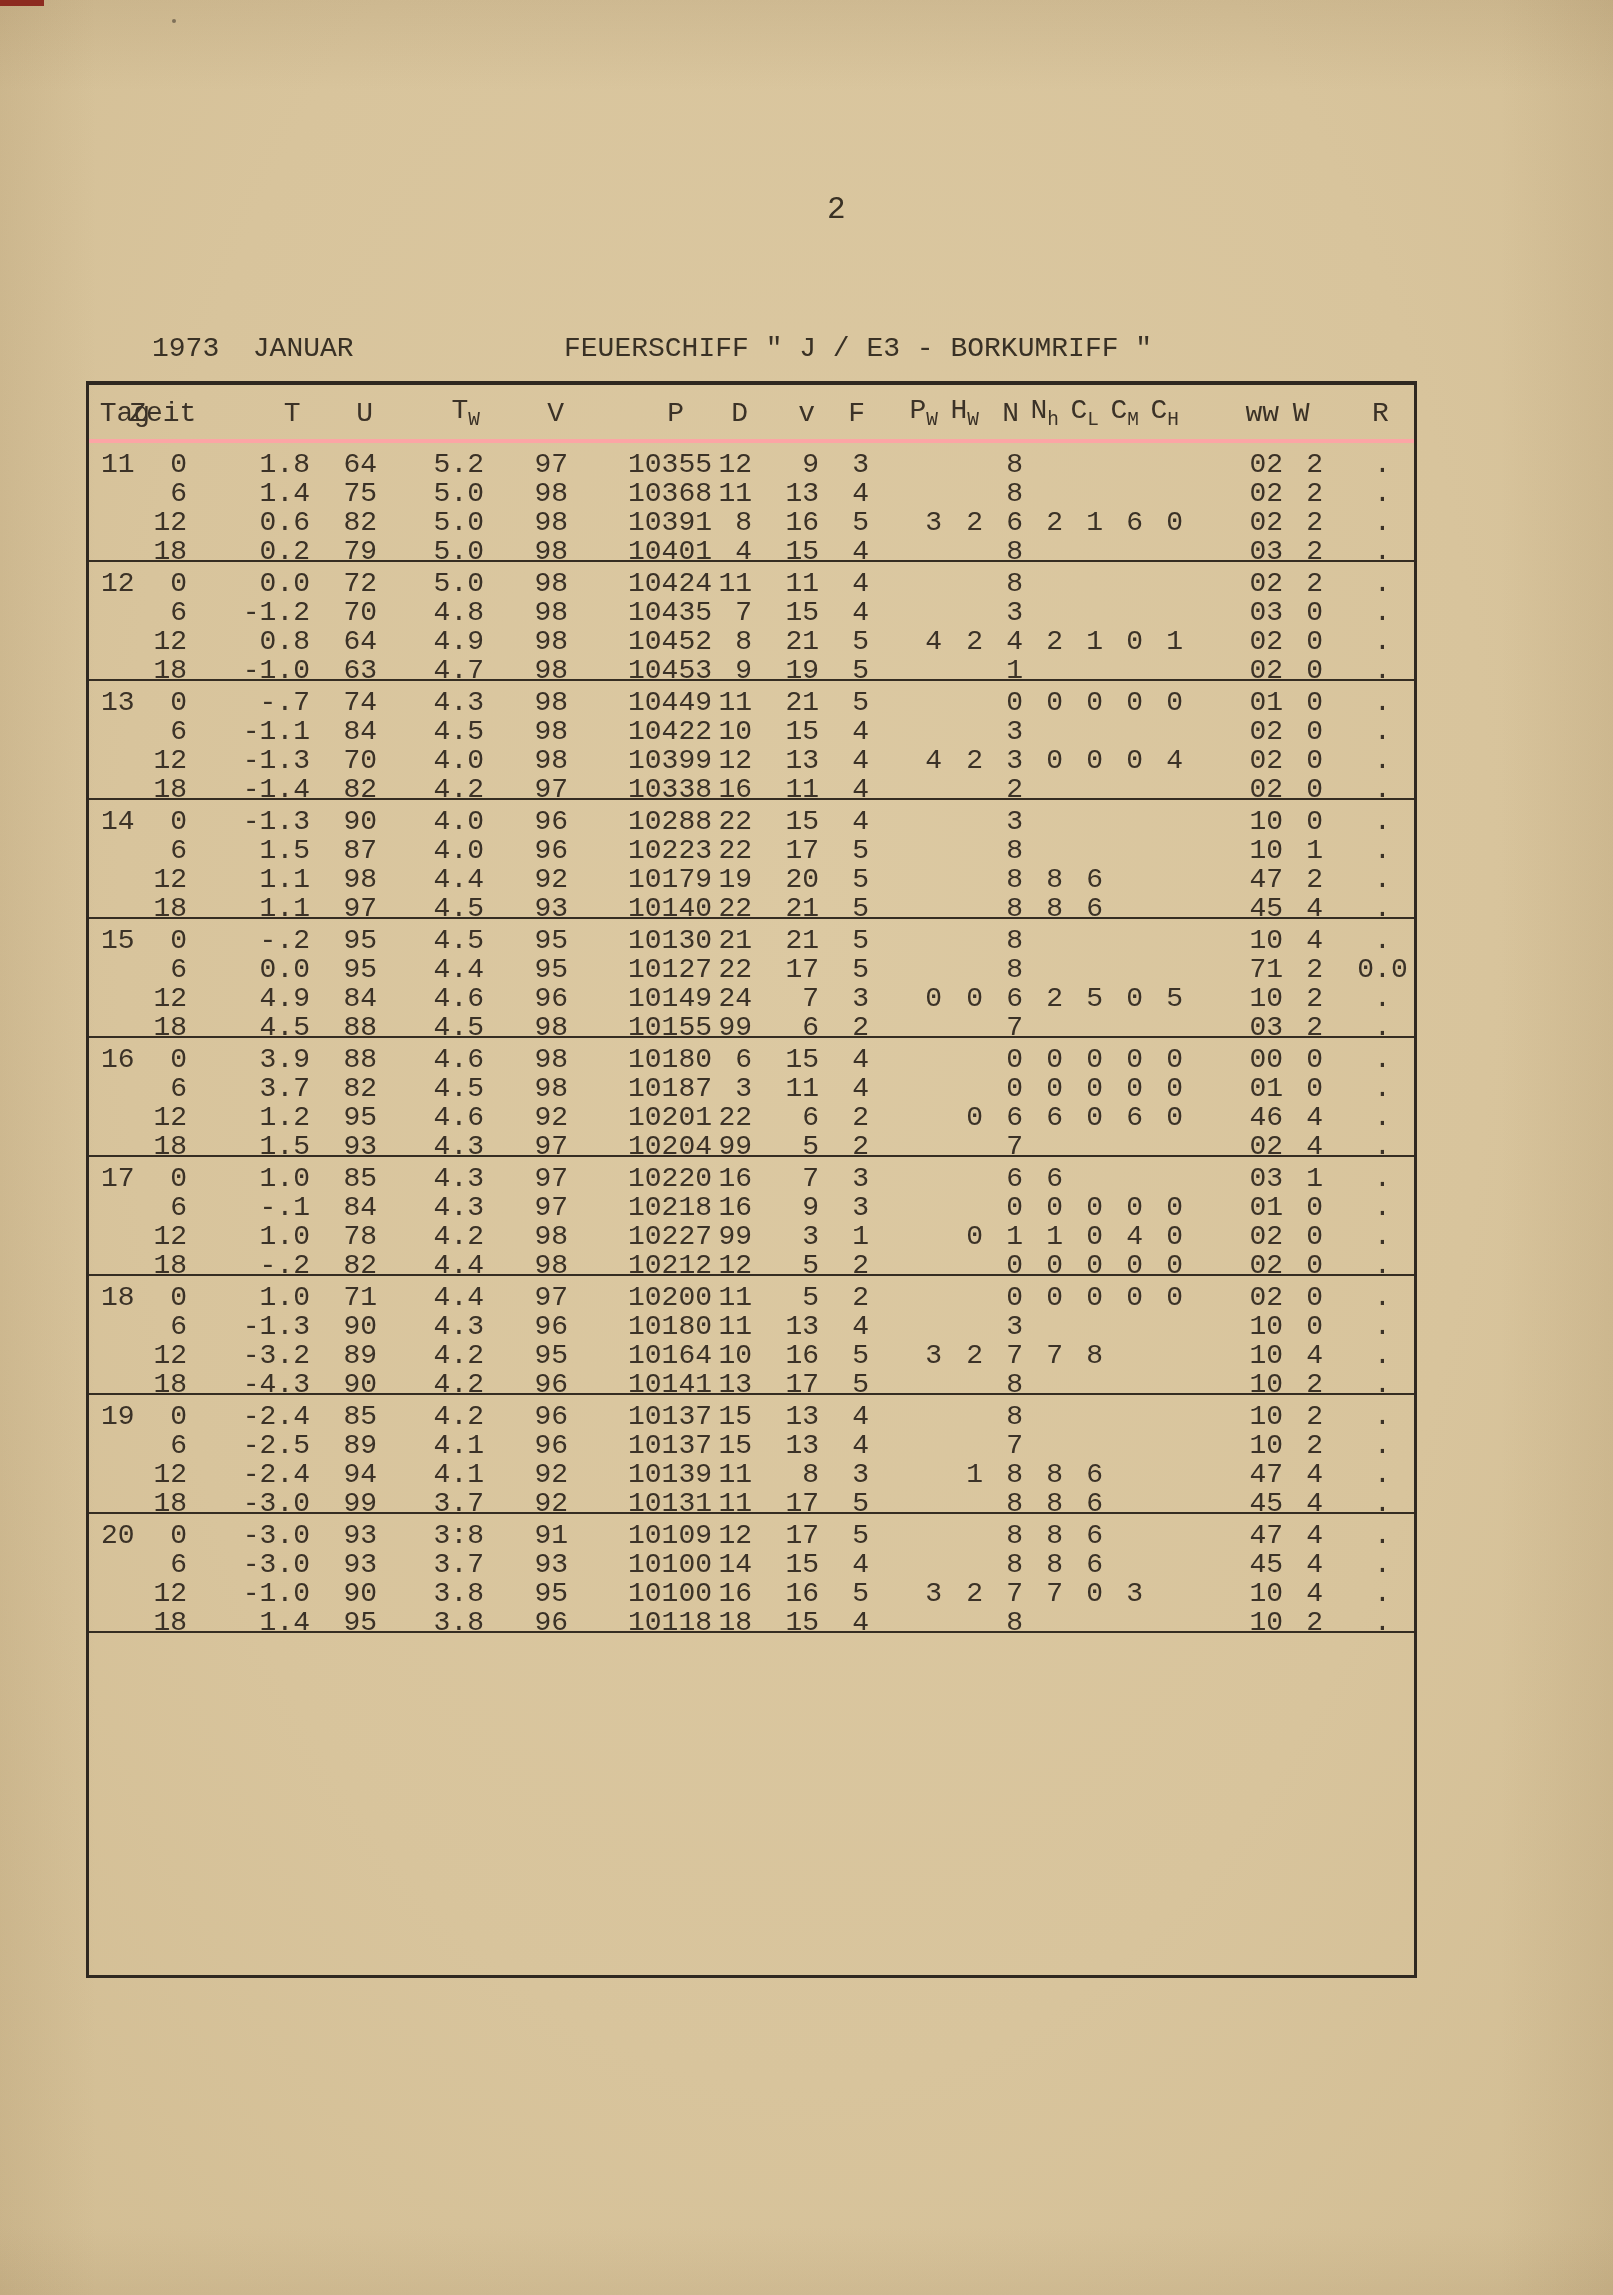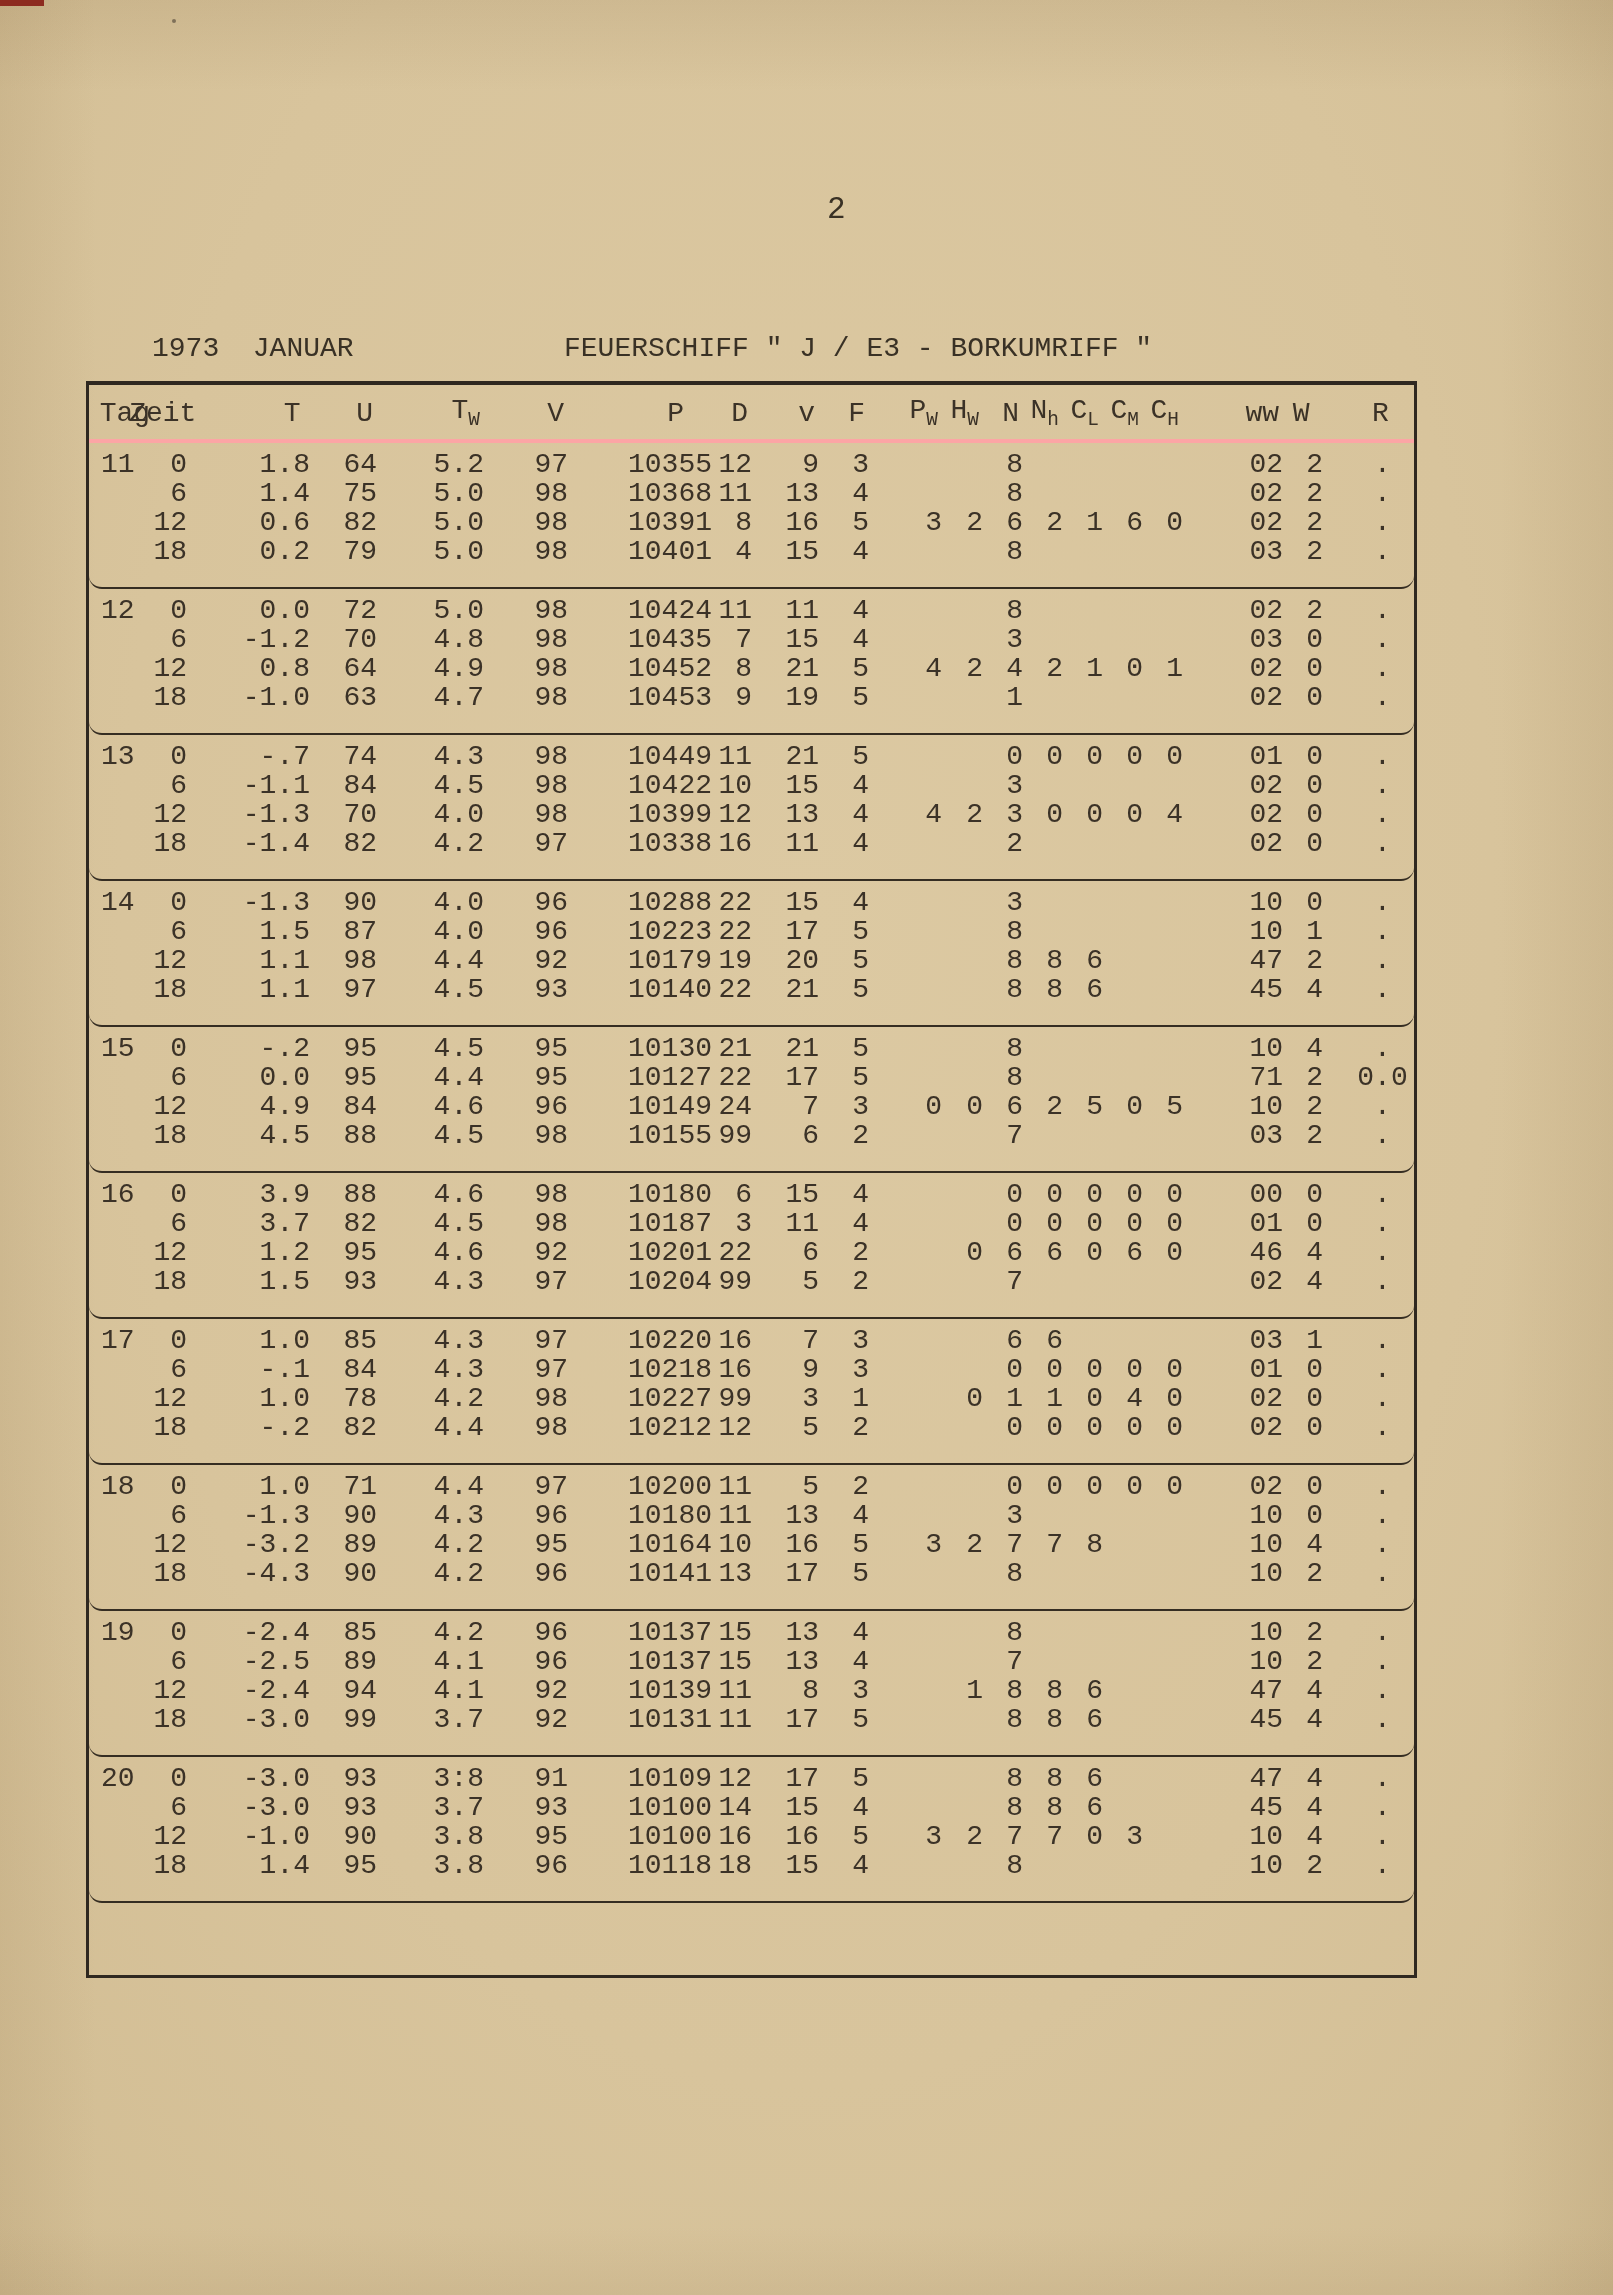--- a/index.html
+++ b/index.html
@@ -41,24 +41,23 @@
   .hcell .subs{font-size:19.4px;vertical-align:-6.7px;}
   .hcell.c-tag{text-align:left;padding-left:10.7px;}
   .hcell.c-zeit{margin-left:-47px;margin-right:-13.4px;}
   .hcell.c-t{padding-right:9.4px;}
   .hcell.c-p{padding-right:28px;}
   .hcell.c-w{padding-right:13.4px;}
   .hcell.c-r{text-align:center;padding-left:28px;}
 
   .day-block{
     box-sizing:border-box;
-    height:146px;
+    height:119px;
     padding-top:6.7px;padding-bottom:10.7px;
     border-bottom:2.7px solid #352d22;
-    border-radius:13px;
   }
   .row{
     display:grid;grid-template-columns:var(--cols);
     height:29px;line-height:29px;font-size:28px;
     white-space:pre;
   }
   .cell{text-align:right;padding-right:0;min-width:0;}
   .cell.c-tag{text-align:left;padding-left:12px;}
   .cell.c-r{text-align:center;padding-left:28px;}
   .empty-footer{height:151px;}

